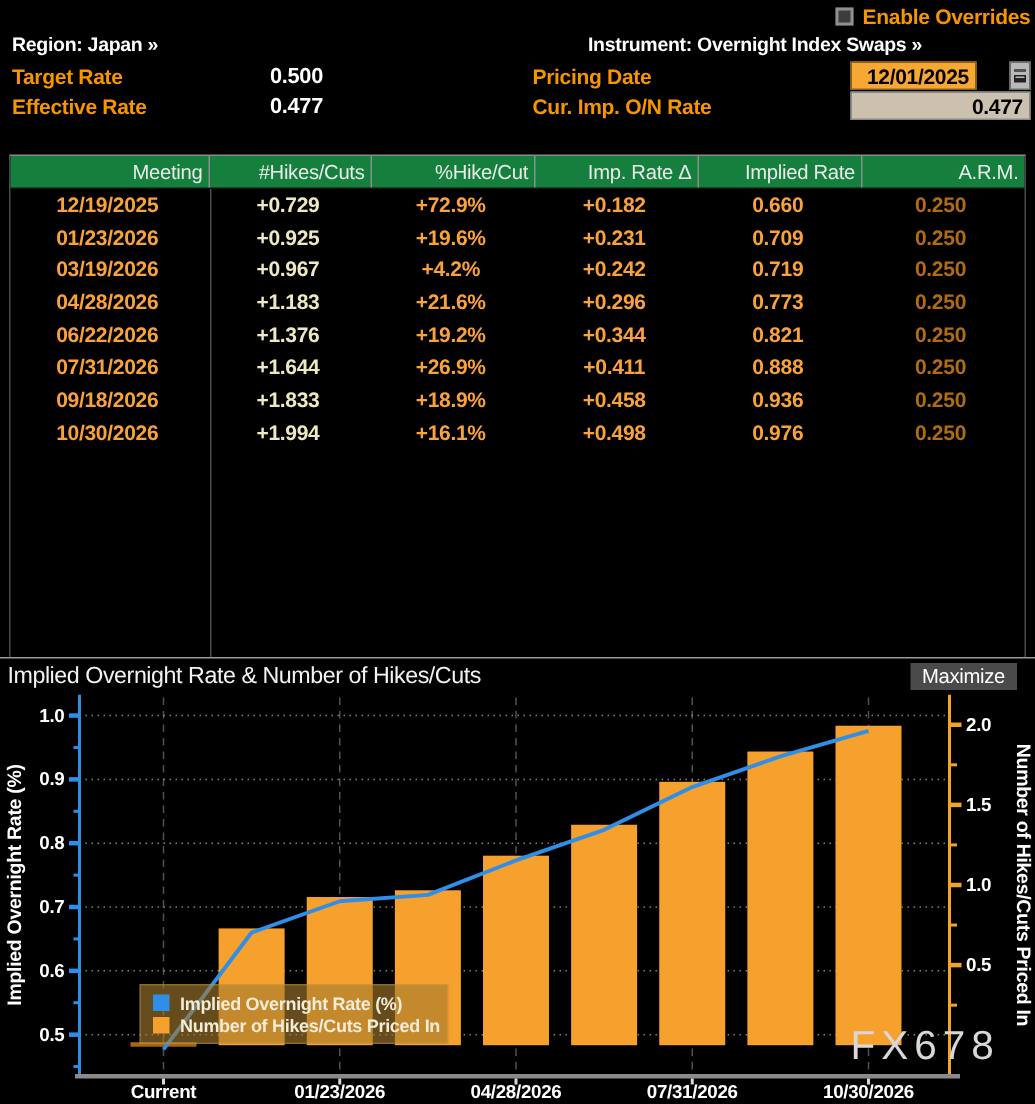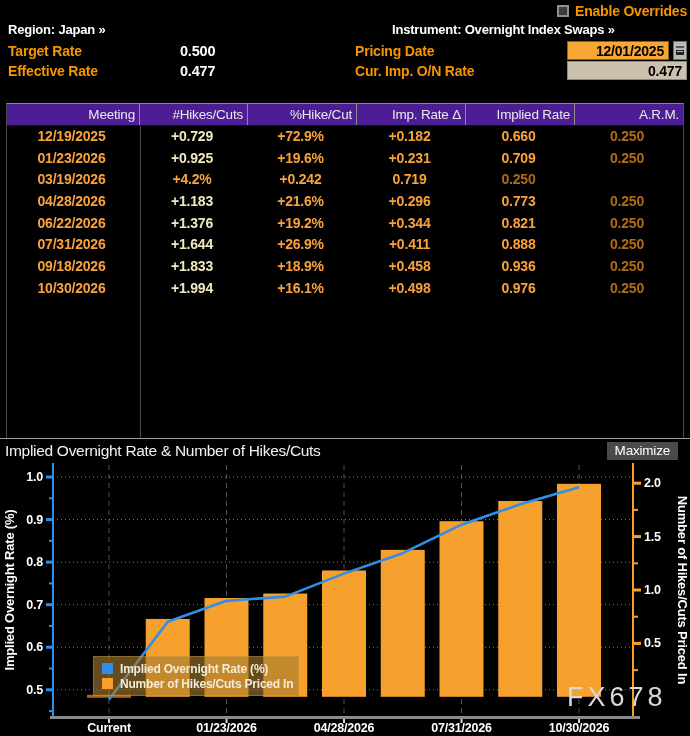--- a/index.html
+++ b/index.html
@@ -22,21 +22,21 @@
   .cal-btn { position:absolute; width:14px; height:19px; background:#b9b9b9; border:1px solid #6f6f6f;
              display:flex; align-items:center; justify-content:center; }
   .cal-glyph { width:8px; height:9px; background:#222; border-top:2px solid #555;
                box-shadow: inset 0 2px 0 #b9b9b9, inset 2px 0 0 rgba(185,185,185,.0); position:relative; }
   .cal-glyph:after{ content:""; position:absolute; left:1px; top:3px; width:6px; height:1px; background:#b9b9b9; }
 
   
   .table-section { position:absolute; top:103px; left:6px; width:678px; height:335px;
                    border-left:1px solid #4a4a4a; border-right:1px solid #4a4a4a; border-top:1px solid #8a8a8a; }
   .tbl-grid { display:grid; grid-template-columns:133px 108px 109px 109px 109px 1fr; }
-  .tbl-head { background:#4c1d95; height:22px; border-bottom:1px solid #101010; }
+  .tbl-head { background:#15803d; height:22px; border-bottom:1px solid #101010; }
   .tbl-head .hcell { color:#e9e9e9; font-size:13.5px; font-weight:400; text-align:right;
                      padding:3px 4px 0 0; border-right:1px solid #8d8d8d; }
   .tbl-head .hcell:last-child { border-right:none; }
   .tbl-row { height:21.7px; }
   .tbl-row .cell { font-size:14px; font-weight:700; text-align:center; padding:2px 4px 0 0; }
   .c0 { color:#f9a23c; } .c1 { color:#efe9c2; } .c2 { color:#f9a23c; }
   .c3 { color:#f9a23c; } .c4 { color:#f9a23c; } .c5 { color:#b06c14; }
   .meeting-sep { position:absolute; left:133px; top:22px; bottom:0; width:1px; background:#4a4a4a; }
 
   
@@ -71,21 +71,21 @@
     <div class="pos lbl-white" style="top:22px; left:8px;">Region: Japan »</div>
     <div class="pos lbl-white" style="top:22px; left:355px;margin-left:37px;">Instrument: Overnight Index Swaps »</div>
 
     <div class="pos lbl-orange" style="top:43px; left:8px;">Target Rate</div>
     <div class="pos val-white" style="top:43px; left:180px;">0.500</div>
 
     <div class="pos lbl-orange" style="top:63px; left:8px;">Effective Rate</div>
     <div class="pos val-white" style="top:63px; left:180px;">0.477</div>
 
     <div class="pos lbl-orange" style="top:43px; left:355px;">Pricing Date</div>
-    <div class="field field-date" style="top:41px; left:567px; width:102px;">12/01/2025</div>
+    <div class="field field-date" style="top:41px; left:567px; width:84px;">12/01/2025</div>
     <div class="cal-btn" style="top:41px; left:673px;">
       <span class="cal-glyph"></span>
     </div>
 
     <div class="pos lbl-orange" style="top:63px; left:355px;">Cur. Imp. O/N Rate</div>
     <div class="field field-rate" style="top:61px; left:567px; width:120px;">0.477</div>
   </div>
 
   <div class="table-section">
     <div class="tbl-grid tbl-head">
@@ -108,20 +108,21 @@
         <div class="tbl-grid tbl-row">
           <div class="cell c0">01/23/2026</div>
           <div class="cell c1">+0.925</div>
           <div class="cell c2">+19.6%</div>
           <div class="cell c3">+0.231</div>
           <div class="cell c4">0.709</div>
           <div class="cell c5">0.250</div>
         </div>
         <div class="tbl-grid tbl-row">
           <div class="cell c0">03/19/2026</div>
+          <div class="cell c1">+0.967</div>
           <div class="cell c2">+4.2%</div>
           <div class="cell c3">+0.242</div>
           <div class="cell c4">0.719</div>
           <div class="cell c5">0.250</div>
         </div>
         <div class="tbl-grid tbl-row">
           <div class="cell c0">04/28/2026</div>
           <div class="cell c1">+1.183</div>
           <div class="cell c2">+21.6%</div>
           <div class="cell c3">+0.296</div>

